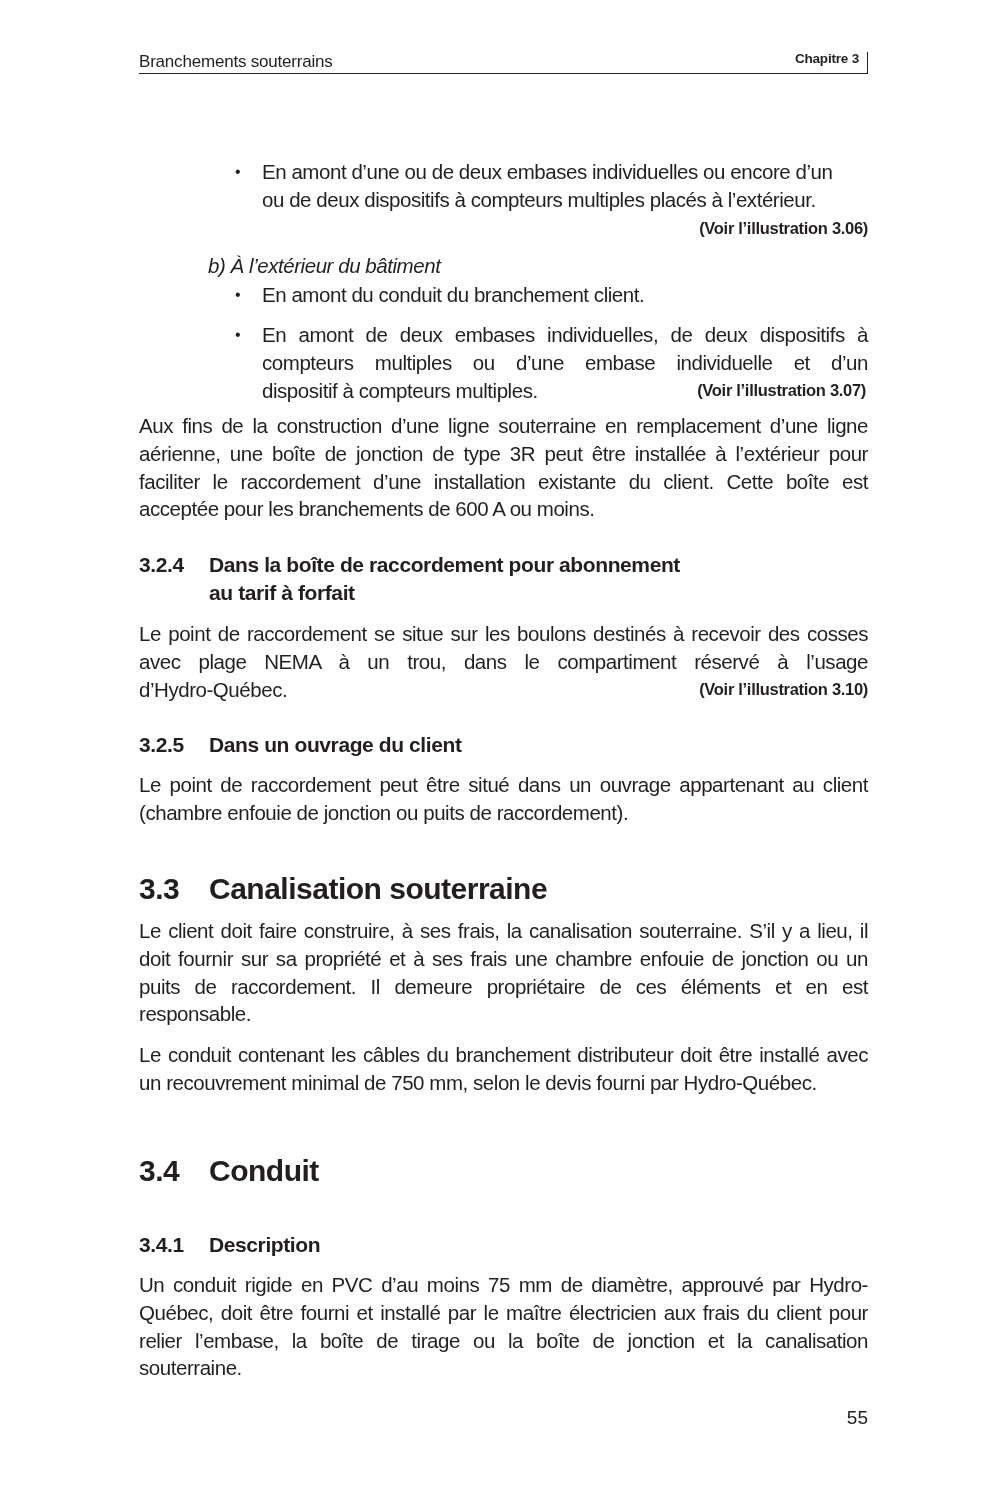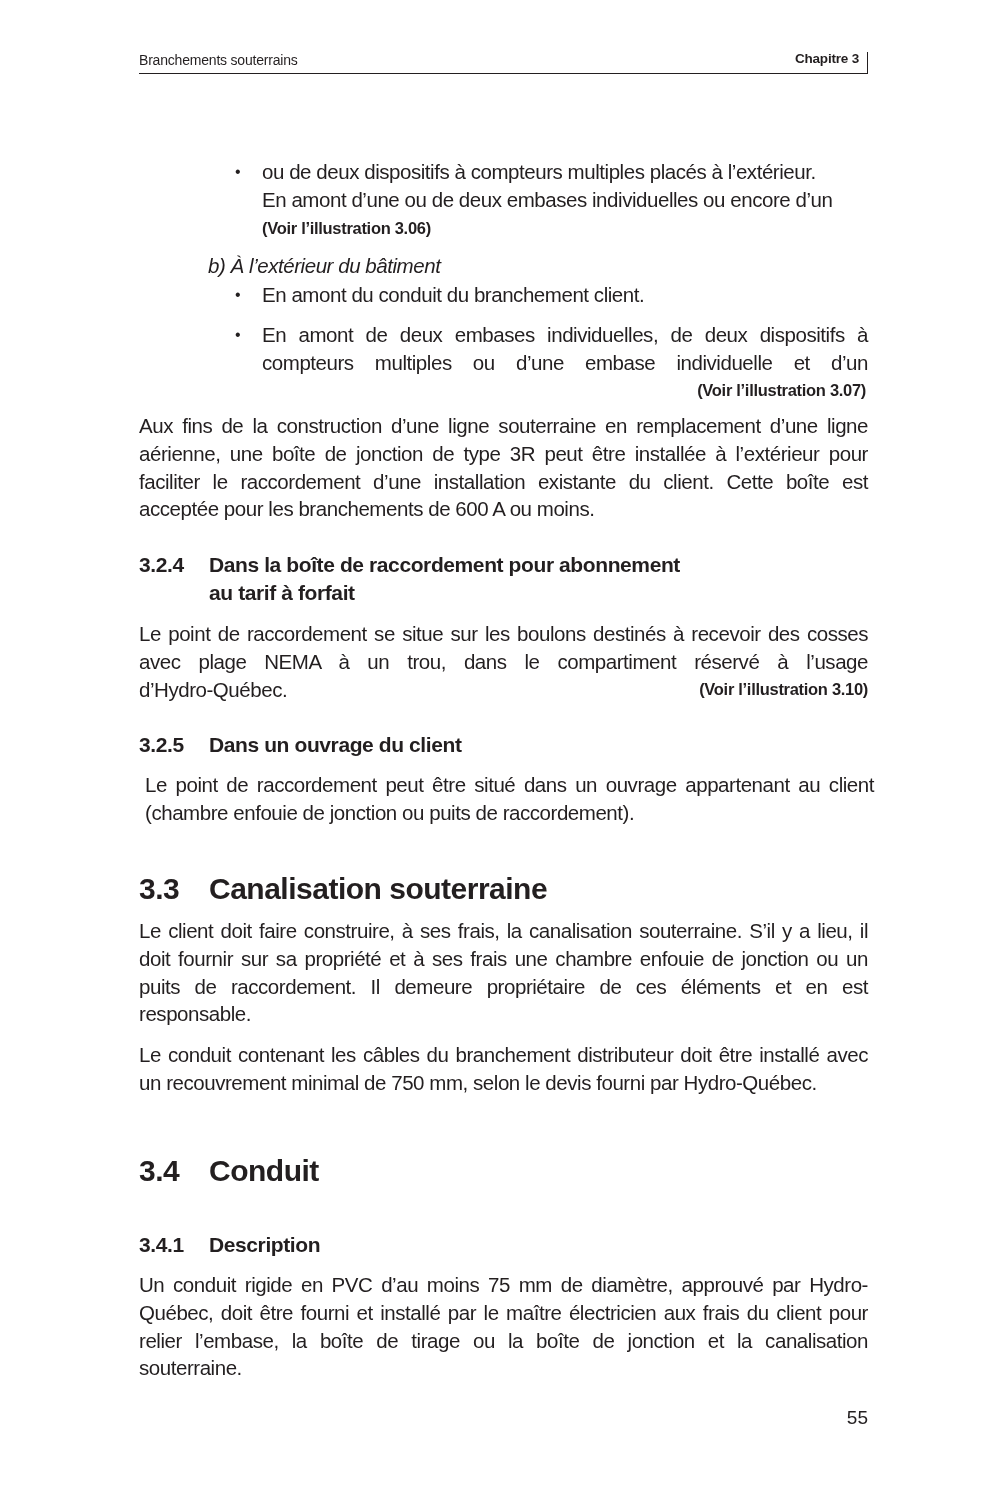--- a/index.html
+++ b/index.html
@@ -2,21 +2,21 @@
 <html><head>
 <meta charset="utf-8">
 <style>
   html, body { margin: 0; padding: 0; background: #ffffff; }
   body { width: 1008px; height: 1494px; position: relative; overflow: hidden;
          font-family: "Liberation Sans", sans-serif; color: #231f20; }
 
   
   .run-head { position: absolute; left: 139px; top: 50px; width: 729px; height: 23px;
               border-bottom: 1.3px solid #231f20; }
-  .run-left { position: absolute; left: 0; top: 2px; font-size: 14px; letter-spacing: -0.2px; }
+  .run-left { position: absolute; left: 0; top: 2px; font-size: 17px; letter-spacing: -0.2px; }
   .run-right { position: absolute; right: 9px; top: 1px; font-size: 13.5px; font-weight: bold; letter-spacing: -0.2px; }
   .run-tick { position: absolute; right: 0; top: 2px; width: 1.3px; height: 21px; background: #231f20; }
 
   .txt { font-size: 20.5px; line-height: 27.8px; letter-spacing: -0.45px; }
   .just { text-align: justify; text-align-last: left; }
 
   .block { position: absolute; left: 139px; width: 729px; }
 
   .bullet { position: absolute; left: 262px; width: 606px; }
   .bullet-dot { position: absolute; left: -27px; top: 0; font-size: 16px; }
@@ -37,58 +37,59 @@
 <body>
 
 <div class="run-head">
   <span class="run-left">Branchements souterrains</span>
   <span class="run-right">Chapitre 3</span>
   <span class="run-tick"></span>
 </div>
 
 <div class="bullet txt" style="top:158px;">
   <span class="bullet-dot">•</span>
+  <div style="white-space:nowrap;">En amont d’une ou de deux embases individuelles ou encore d’un</div>
   <div style="white-space:nowrap;">ou de deux dispositifs à compteurs multiples placés à l’extérieur.</div>
-  <div style="white-space:nowrap;">En amont d’une ou de deux embases individuelles ou encore d’un</div>
-  <div style="text-align:left;line-height:26px;">
+  <div style="text-align:right;line-height:26px;">
     <span class="ref">(Voir l’illustration 3.06)</span>
   </div>
 </div>
 
 <div class="txt italic" style="position:absolute;left:208px;top:252px;">b)  À l’extérieur du bâtiment</div>
 
 <div class="bullet txt" style="top:281px;">
   <span class="bullet-dot">•</span>
   <div>En amont du conduit du branchement client.</div>
 </div>
 
 <div class="bullet txt just" style="top:321px;text-align-last:justify;">
   <span class="bullet-dot">•</span>
   <div>En amont de deux embases individuelles, de deux dispositifs à compteurs multiples ou d’une embase individuelle et d’un</div>
 </div>
 <div class="bullet txt" style="top:377px;">
+  <span>dispositif à compteurs multiples.</span>
   <span class="ref ref-right" style="margin-right:2px;">(Voir l’illustration 3.07)</span>
 </div>
 
 <div class="block txt just" style="top:412px;">Aux fins de la construction d’une ligne souterraine en remplacement d’une ligne aérienne, une boîte de jonction de type 3R peut être installée à l’extérieur pour faciliter le raccordement d’une installation existante du client. Cette boîte est acceptée pour les branchements de 600 A ou moins.</div>
 
 <div class="h3" style="top:551px;">
   <span class="num">3.2.4</span><span>Dans la boîte de raccordement pour abonnement</span>
   <div style="padding-left:70px;">au tarif à forfait</div>
 </div>
 <div class="block txt just" style="top:620px;text-align-last:justify;">Le point de raccordement se situe sur les boulons destinés à recevoir des cosses avec plage NEMA à un trou, dans le compartiment réservé à l’usage</div>
 <div class="block txt" style="top:676px;">
   <span>d’Hydro-Québec.</span>
   <span class="ref ref-right">(Voir l’illustration 3.10)</span>
 </div>
 
 <div class="h3" style="top:731px;">
   <span class="num">3.2.5</span><span>Dans un ouvrage du client</span>
 </div>
-<div class="block txt just" style="top:771px;margin-left:6px;">Le point de raccordement peut être situé dans un ouvrage appartenant au client (chambre enfouie de jonction ou puits de raccordement).</div>
+<div class="block txt just" style="top:771px;">Le point de raccordement peut être situé dans un ouvrage appartenant au client (chambre enfouie de jonction ou puits de raccordement).</div>
 
 <div class="h2" style="top:872px;">
   <span class="num">3.3</span><span>Canalisation souterraine</span>
 </div>
 <div class="block txt just" style="top:917px;">Le client doit faire construire, à ses frais, la canalisation souterraine. S’il y a lieu, il doit fournir sur sa propriété et à ses frais une chambre enfouie de jonc­tion ou un puits de raccordement. Il demeure propriétaire de ces éléments et en est responsable.</div>
 <div class="block txt just" style="top:1041px;">Le conduit contenant les câbles du branchement distributeur doit être installé avec un recouvrement minimal de 750 mm, selon le devis fourni par Hydro-Québec.</div>
 
 <div class="h2" style="top:1154px;">
   <span class="num">3.4</span><span>Conduit</span>
 </div>

